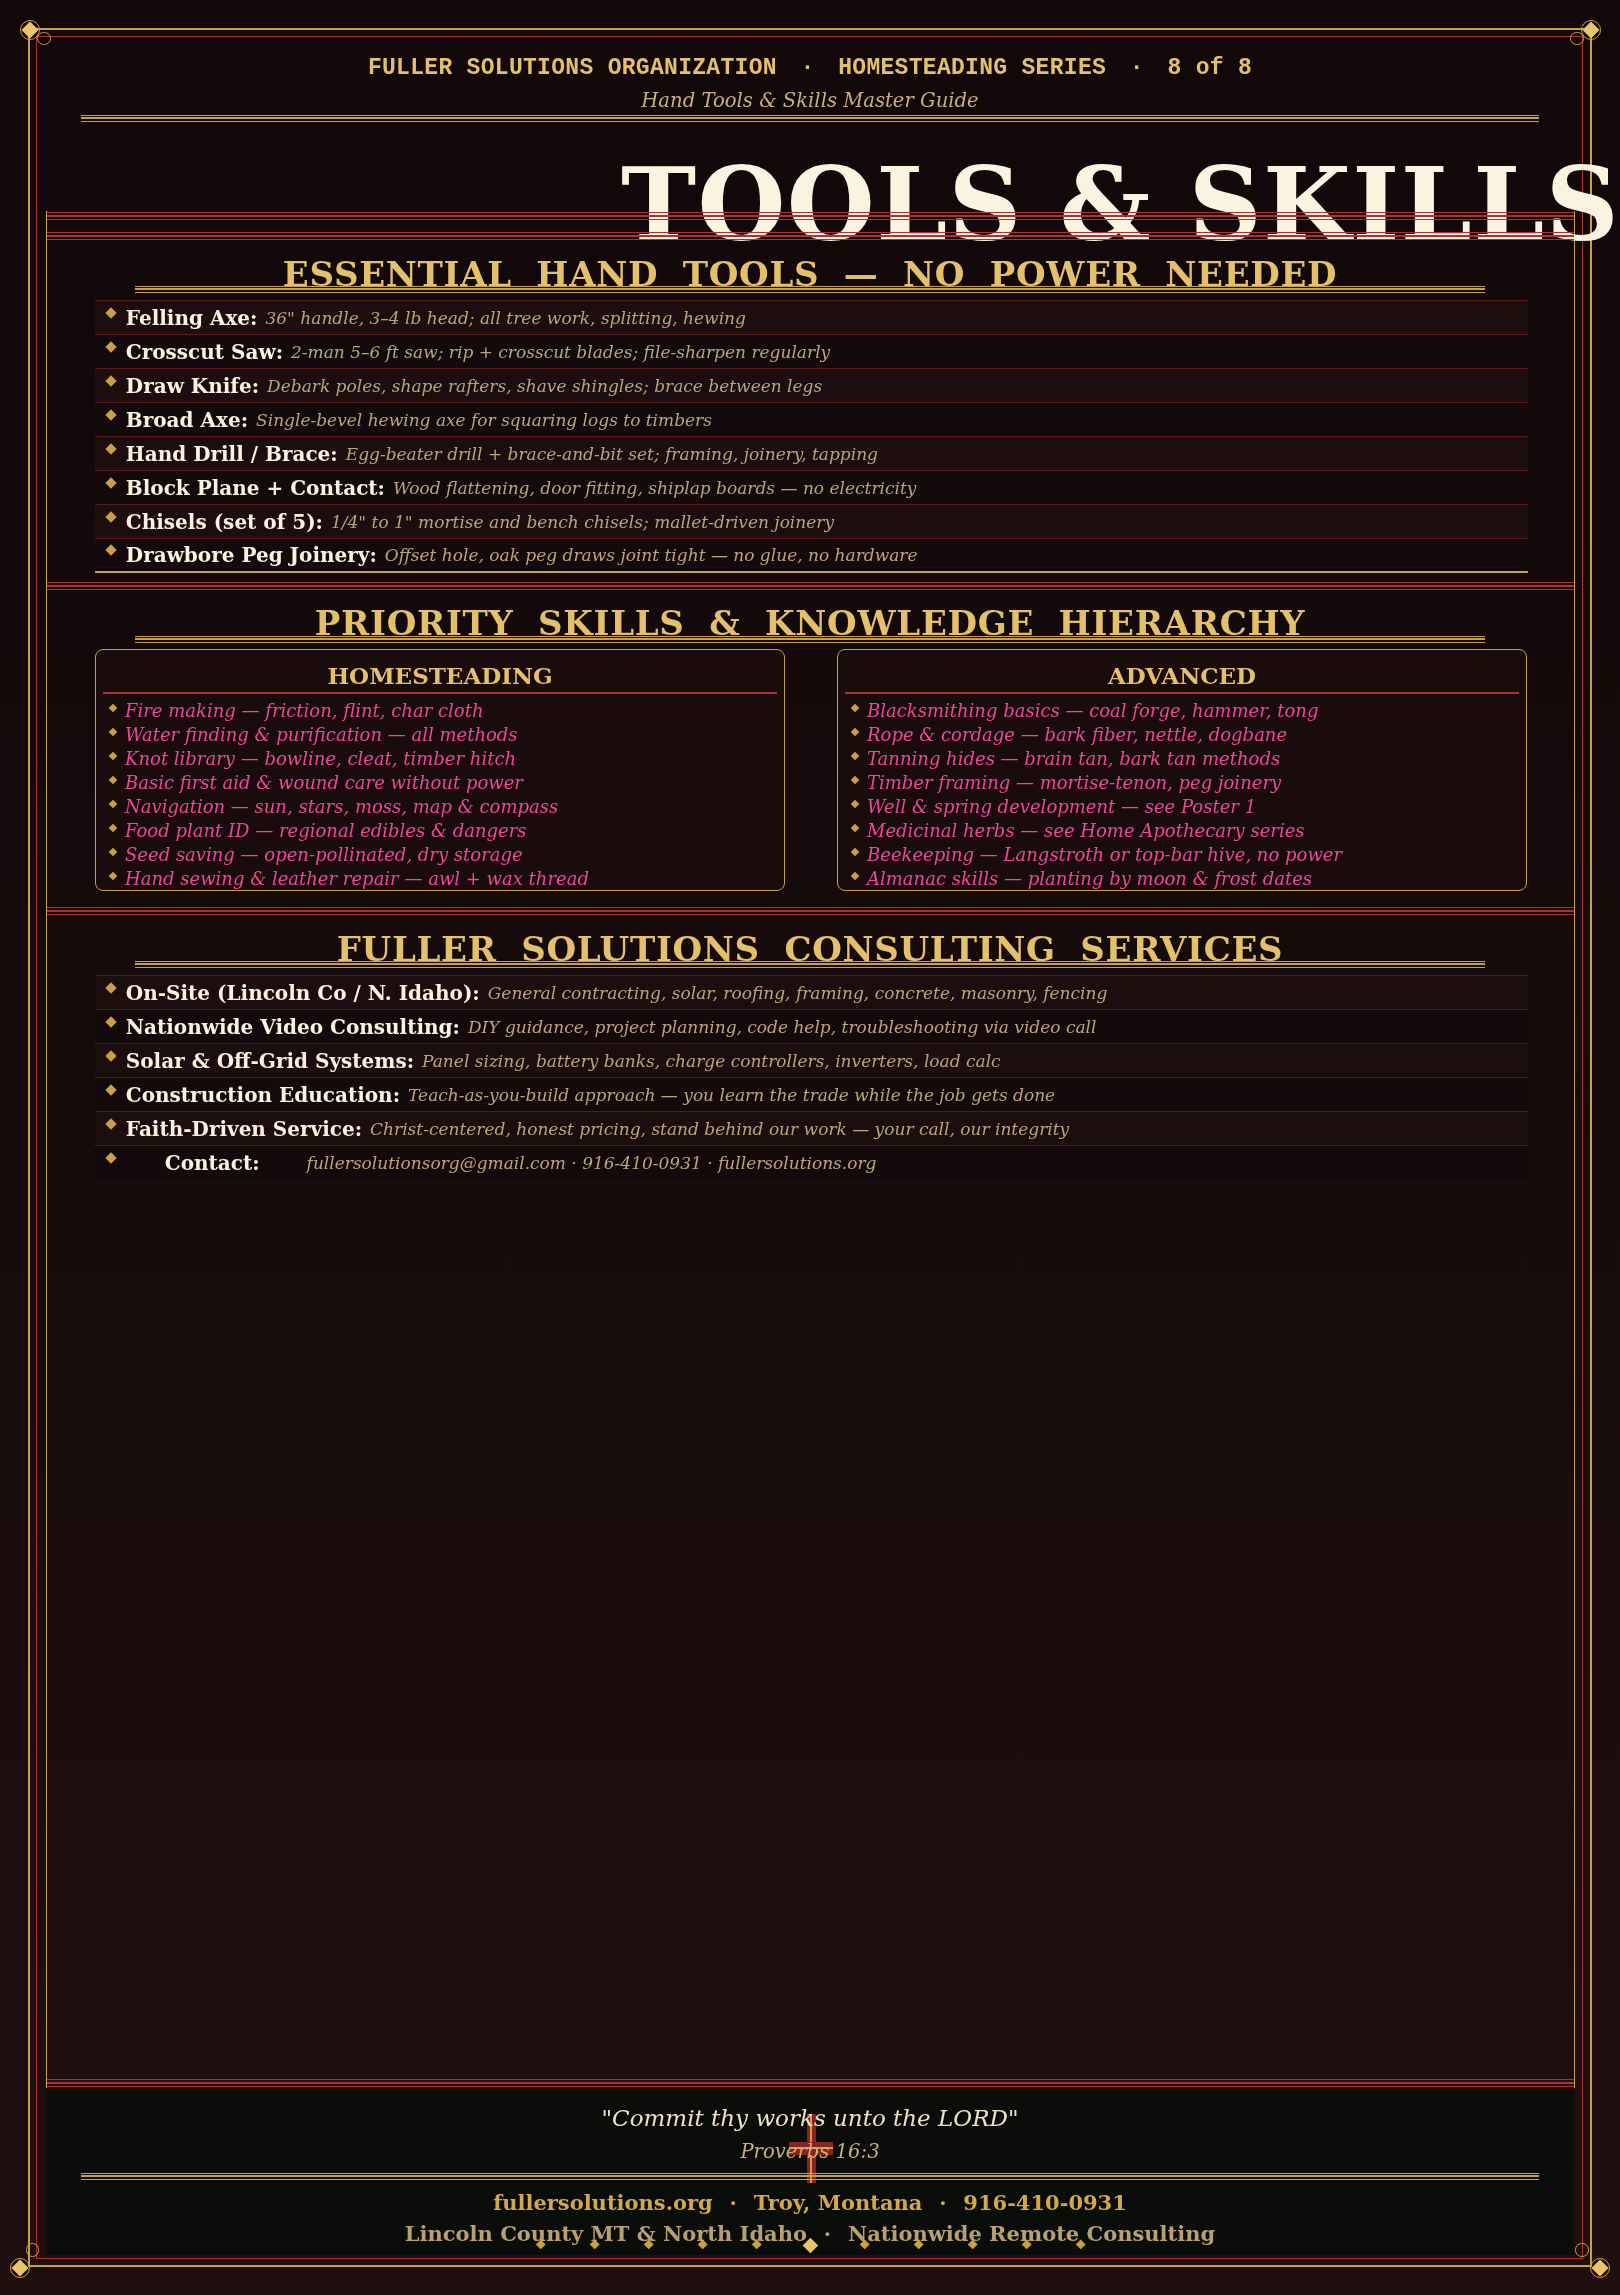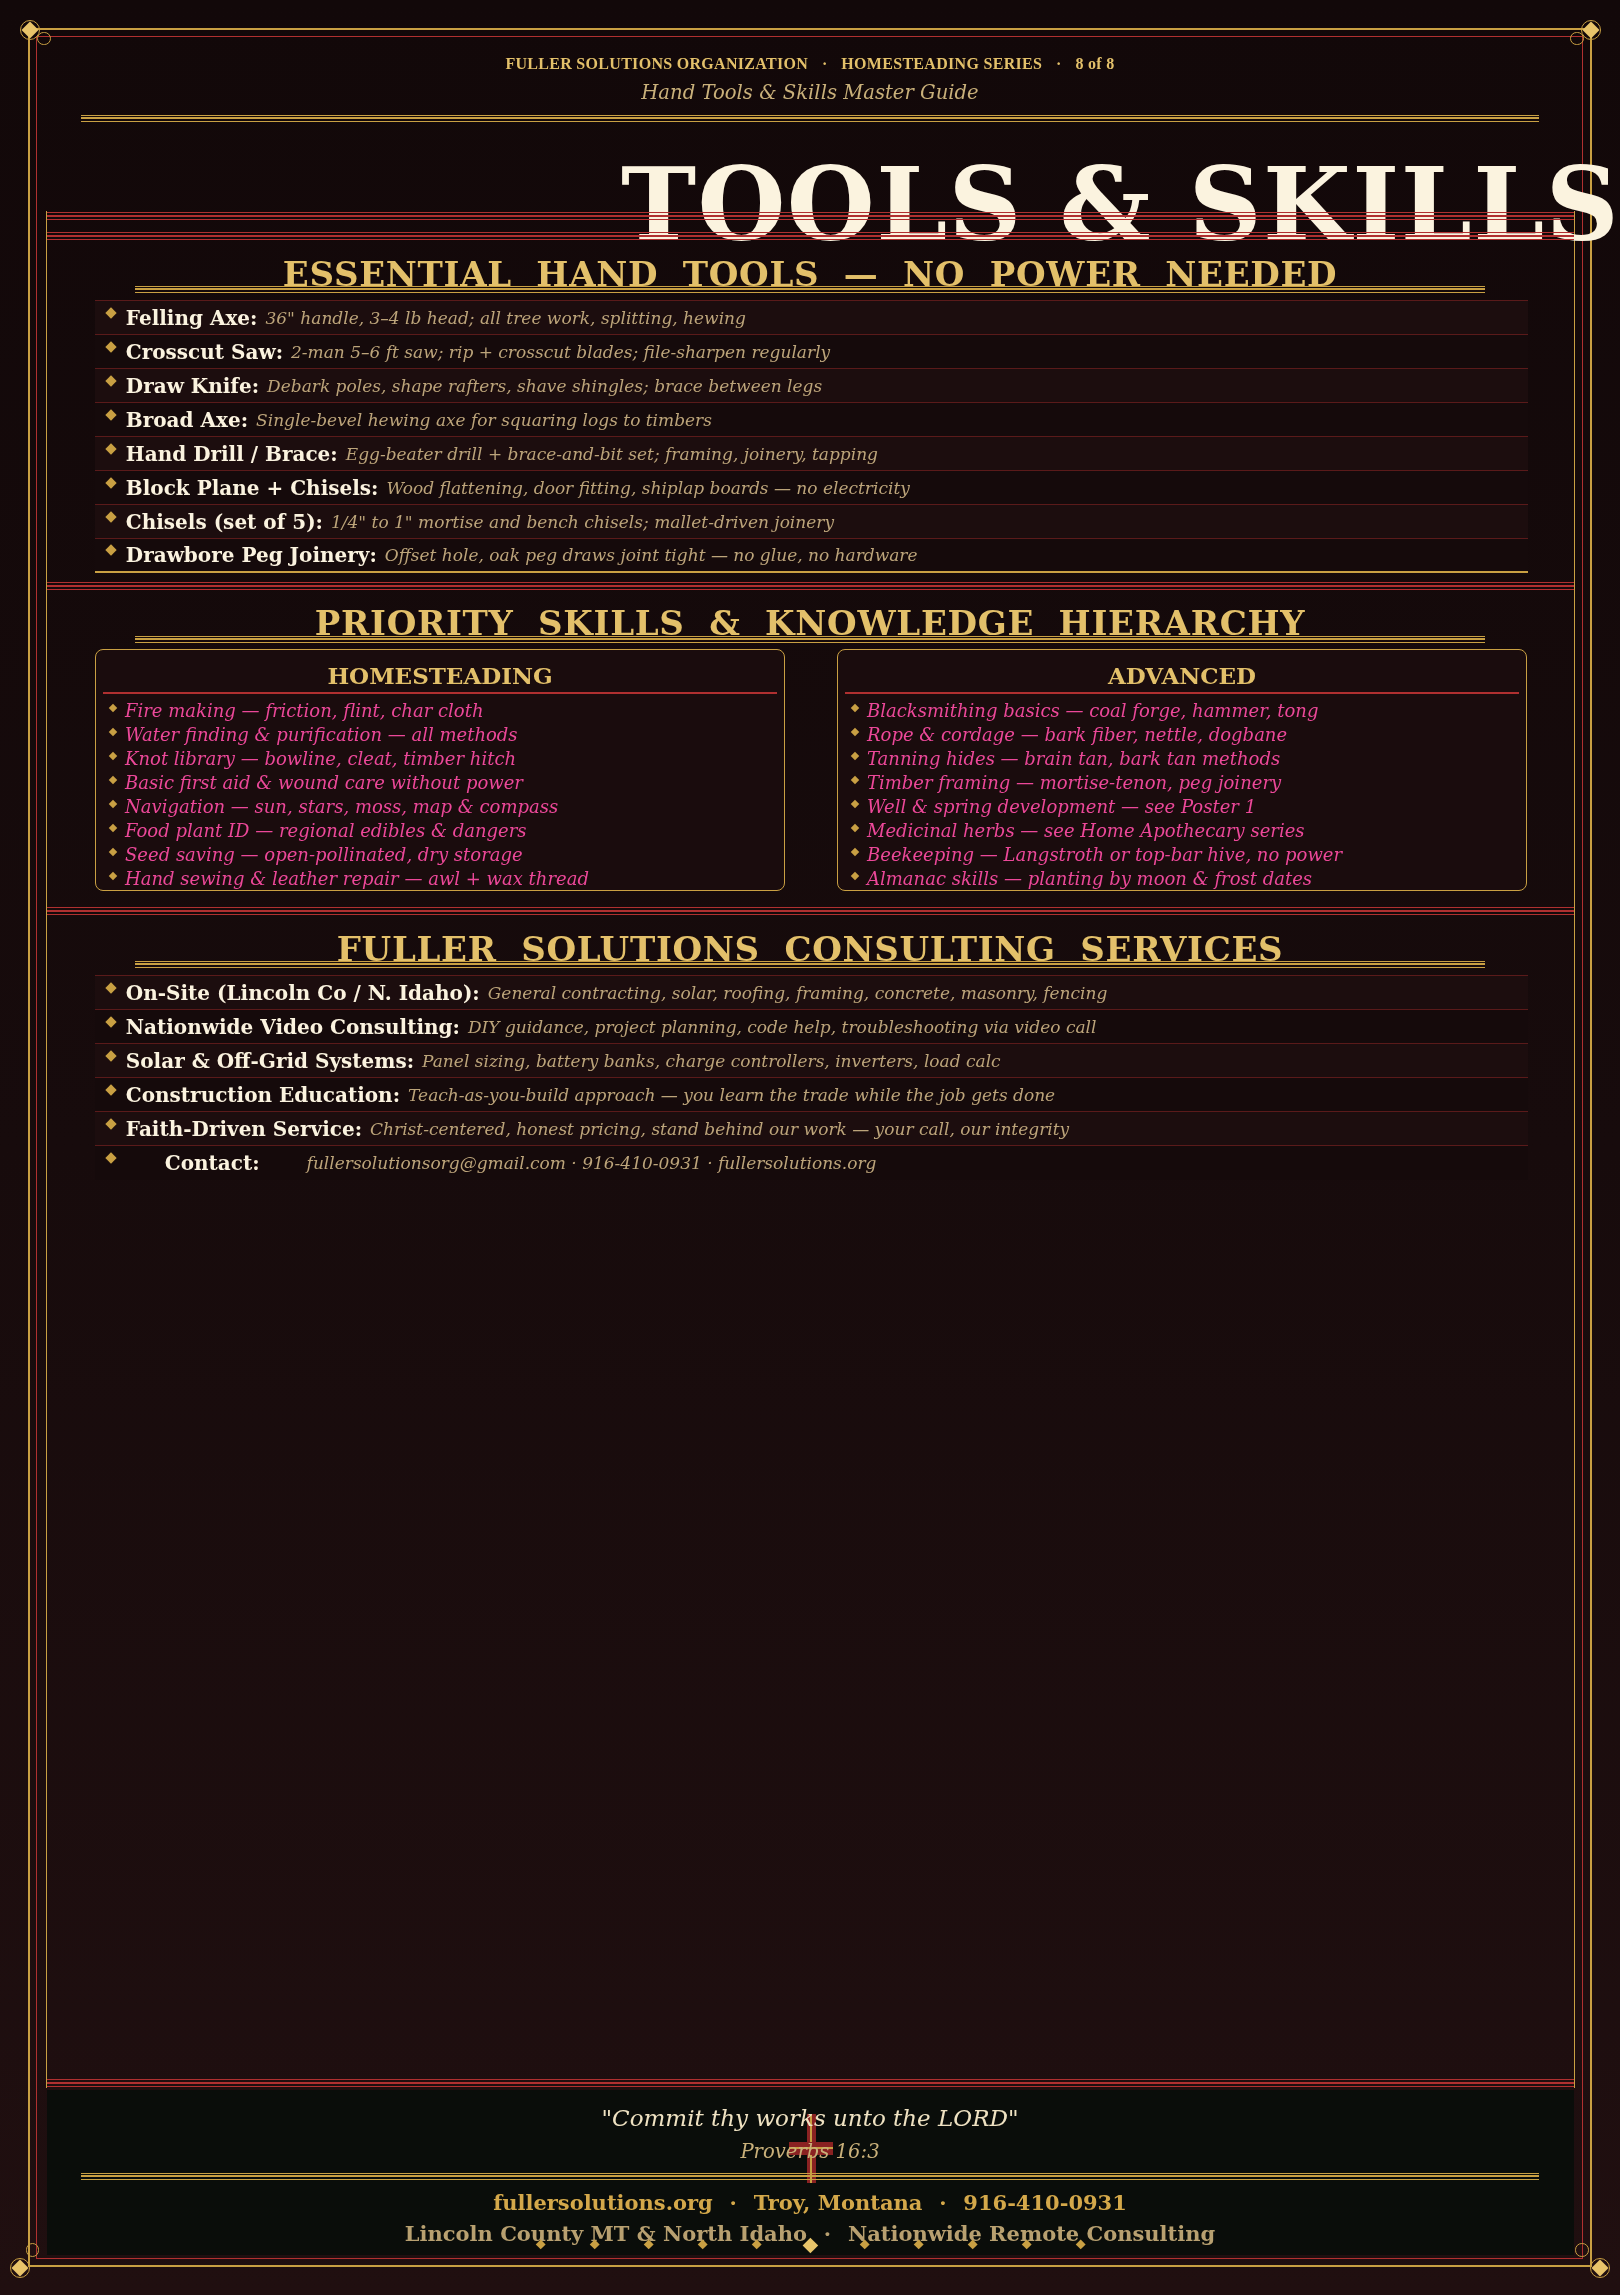--- a/index.html
+++ b/index.html
@@ -12,21 +12,21 @@
   .frame-gold { position: absolute; left: 28px; top: 28px; width: 1564px; height: 2239px; border: 2.7px solid #c9a043; }
   .frame-red { position: absolute; left: 36px; top: 36px; width: 1547px; height: 2223px; border: 1.4px solid #b03030; }
   .frame-inner-gold { position: absolute; left: 46px; top: 211px; width: 1529px; height: 1877px; border-left: 1.4px solid #c9a043; border-right: 1.4px solid #c9a043; }
   .corner { position: absolute; width: 20px; height: 20px; }
   .corner .ring { position: absolute; left: 0; top: 0; width: 20px; height: 20px; border: 1.4px solid #c9a043; border-radius: 50%; }
   .corner .dia { position: absolute; left: 4px; top: 4px; width: 12px; height: 12px; background: #e8c46a; transform: rotate(45deg); }
   .corner .ring2 { position: absolute; width: 13.5px; height: 13.5px; border: 1.4px solid #c9a043; border-radius: 50%; }
 
   
   .hdr { position: absolute; left: 0; top: 55px; width: 1620px; text-align: center; }
-  .hdr-top { font-family: Liberation Serif, serif; font-weight: bold; font-size: 16px; color: #e3c06a; letter-spacing: 0.3px; }
+  .hdr-top { font-family: Liberation Mono, monospace; font-weight: bold; font-size: 23px; color: #e3c06a; letter-spacing: 0.3px; }
   .hdr-top .sep { margin: 0 9.5px; }
   .hdr-sub { margin-top: 8px; font-family: "DejaVu Serif", serif; font-style: italic; font-size: 19.6px; color: #c9b07a; }
   .double-rule { position: absolute; height: 6.8px; border-top: 1.4px solid #c9a043; border-bottom: 1.4px solid #c9a043; }
   .double-rule::after { content: ""; position: absolute; left: 0; right: 0; top: 1.4px; height: 1.4px; background: #c9a043; }
 
   
   .title { position: absolute; left: 0; top: 154px; width: 1620px; text-align: right;
     font-family: "DejaVu Serif", serif; font-weight: bold; font-size: 101px; line-height: 101px; color: #fbf3df; letter-spacing: 1.4px; }
   .red-triple { position: absolute; left: 47px; width: 1527px; height: 8px; }
   .red-triple .a { position: absolute; left: 0; right: 0; top: 0; height: 1.4px; background: #b03030; }
@@ -150,21 +150,21 @@
         <span class="lbl">Broad Axe:</span>
         <span class="desc">Single-bevel hewing axe for squaring logs to timbers</span>
       </div>
     <div class="row">
         <span class="bul"></span>
         <span class="lbl">Hand Drill / Brace:</span>
         <span class="desc">Egg-beater drill + brace-and-bit set; framing, joinery, tapping</span>
       </div>
     <div class="row">
         <span class="bul"></span>
-        <span class="lbl">Block Plane + Chisels:</span>
+        <span class="lbl">Block Plane + Contact:</span>
         <span class="desc">Wood flattening, door fitting, shiplap boards — no electricity</span>
       </div>
     <div class="row">
         <span class="bul"></span>
         <span class="lbl">Chisels (set of 5):</span>
         <span class="desc">1/4" to 1" mortise and bench chisels; mallet-driven joinery</span>
       </div>
     <div class="row">
         <span class="bul"></span>
         <span class="lbl">Drawbore Peg Joinery:</span>

